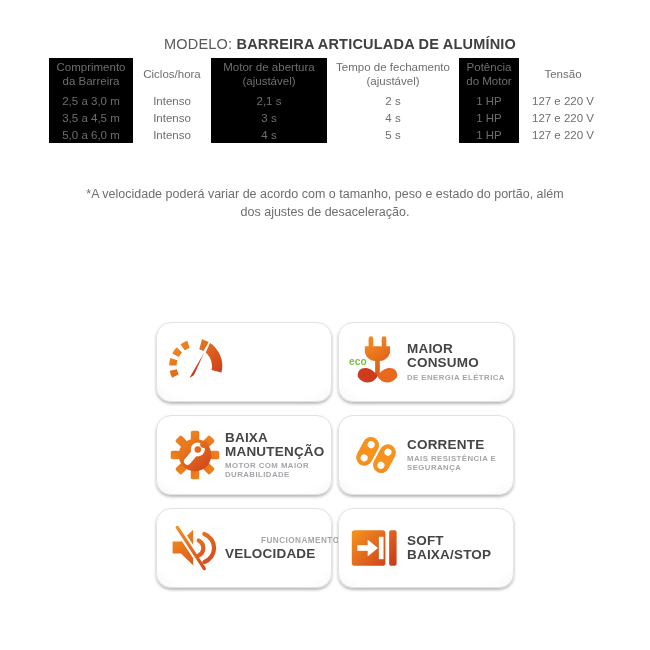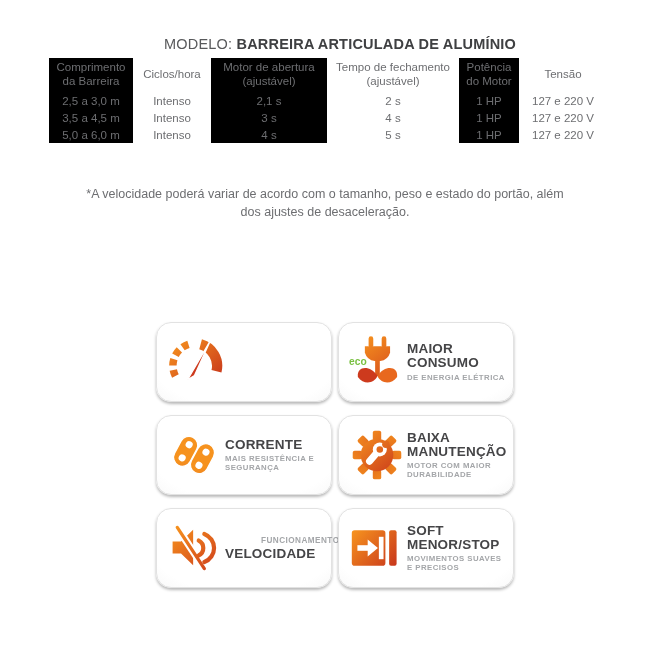--- a/index.html
+++ b/index.html
@@ -145,48 +145,20 @@
     <rect x="28" y="27" width="5" height="18" fill="url(#g-plug)"></rect>
     <path d="M30.5 45 C23 33 8 34 9.5 46 C16 55 27 53 30.5 45 Z" fill="#cd3a1d"></path>
     <path d="M30.5 45 C38 33 53 34 51.5 46 C45 55 34 53 30.5 45 Z" fill="#e8681e"></path>
     <text x="0" y="33" font-size="11" font-weight="700" fill="#7ac143">eco</text>
   </svg>
       </div>
     <div class="badge-text">
 
       <div class="badge-title">MAIOR CONSUMO</div>
       <div class="badge-sub pos-below">DE ENERGIA ELÉTRICA</div>
-    </div>
-  </div>
-
-  <div class="badge">
-    <div class="badge-icon">
-        <svg id="chain-icon" class="icon-svg" width="56" height="56" viewBox="0 0 60 60">
-    <defs>
-      <linearGradient id="g-chain" gradientUnits="userSpaceOnUse" x1="10" y1="4" x2="50" y2="56">
-        <stop offset="0" stop-color="#f6921e"></stop>
-              <stop offset="1" stop-color="#c1272d"></stop>
-      </linearGradient>
-    </defs>
-    <g transform="translate(20,26) rotate(28)">
-      <rect x="-9.5" y="-17" width="19" height="34" rx="9.5" fill="url(#g-chain)" stroke="#ffffff" stroke-width="1.5"></rect>
-      <circle cx="0" cy="-8" r="3.8" fill="#ffffff"></circle>
-            <circle cx="0" cy="8" r="3.8" fill="#ffffff"></circle>
-    </g>
-    <g transform="translate(38,34) rotate(28)">
-      <rect x="-9.5" y="-17" width="19" height="34" rx="9.5" fill="url(#g-chain)" stroke="#ffffff" stroke-width="1.5"></rect>
-      <circle cx="0" cy="-8" r="3.8" fill="#ffffff"></circle>
-            <circle cx="0" cy="8" r="3.8" fill="#ffffff"></circle>
-    </g>
-  </svg>
-      </div>
-    <div class="badge-text">
-
-      <div class="badge-title">CORRENTE</div>
-      <div class="badge-sub pos-below">MAIS RESISTÊNCIA E SEGURANÇA</div>
     </div>
   </div>
 
   <div class="badge">
     <div class="badge-icon">
         <svg id="gear-wrench-icon" class="icon-svg" width="56" height="56" viewBox="0 0 60 60">
     <defs>
       <linearGradient id="g-gear" gradientUnits="userSpaceOnUse" x1="10" y1="6" x2="50" y2="54">
         <stop offset="0" stop-color="#f6921e"></stop>
               <stop offset="1" stop-color="#c8371c"></stop>
@@ -211,20 +183,48 @@
       </div>
     <div class="badge-text">
 
       <div class="badge-title">BAIXA MANUTENÇÃO</div>
       <div class="badge-sub pos-below">MOTOR COM MAIOR DURABILIDADE</div>
     </div>
   </div>
 
   <div class="badge">
     <div class="badge-icon">
+        <svg id="chain-icon" class="icon-svg" width="56" height="56" viewBox="0 0 60 60">
+    <defs>
+      <linearGradient id="g-chain" gradientUnits="userSpaceOnUse" x1="10" y1="4" x2="50" y2="56">
+        <stop offset="0" stop-color="#f6921e"></stop>
+              <stop offset="1" stop-color="#c1272d"></stop>
+      </linearGradient>
+    </defs>
+    <g transform="translate(20,26) rotate(28)">
+      <rect x="-9.5" y="-17" width="19" height="34" rx="9.5" fill="url(#g-chain)" stroke="#ffffff" stroke-width="1.5"></rect>
+      <circle cx="0" cy="-8" r="3.8" fill="#ffffff"></circle>
+            <circle cx="0" cy="8" r="3.8" fill="#ffffff"></circle>
+    </g>
+    <g transform="translate(38,34) rotate(28)">
+      <rect x="-9.5" y="-17" width="19" height="34" rx="9.5" fill="url(#g-chain)" stroke="#ffffff" stroke-width="1.5"></rect>
+      <circle cx="0" cy="-8" r="3.8" fill="#ffffff"></circle>
+            <circle cx="0" cy="8" r="3.8" fill="#ffffff"></circle>
+    </g>
+  </svg>
+      </div>
+    <div class="badge-text">
+
+      <div class="badge-title">CORRENTE</div>
+      <div class="badge-sub pos-below">MAIS RESISTÊNCIA E SEGURANÇA</div>
+    </div>
+  </div>
+
+  <div class="badge">
+    <div class="badge-icon">
         <svg id="muted-speaker-icon" class="icon-svg" width="56" height="56" viewBox="0 0 60 60">
     <defs>
       <linearGradient id="g-mute" gradientUnits="userSpaceOnUse" x1="8" y1="8" x2="46" y2="52">
         <stop offset="0" stop-color="#f6921e"></stop>
               <stop offset="1" stop-color="#d2451c"></stop>
       </linearGradient>
     </defs>
     <polygon points="6,23 15,23 28,10.5 28,48.5 15,36 6,36" fill="url(#g-mute)"></polygon>
     <line x1="11" y1="8" x2="40" y2="52" stroke="#ffffff" stroke-width="8"></line>
     <line x1="11" y1="8" x2="40" y2="52" stroke="url(#g-mute)" stroke-width="3.5" stroke-linecap="round"></line>
@@ -250,17 +250,16 @@
     </defs>
     <rect x="3" y="11" width="36" height="38" rx="3" fill="url(#g-soft)"></rect>
     <rect x="43" y="11" width="8" height="38" rx="2" fill="url(#g-soft)"></rect>
     <line x1="9" y1="30" x2="21" y2="30" stroke="#ffffff" stroke-width="6"></line>
     <polygon points="20,21 20,39 31,30" fill="#ffffff"></polygon>
     <rect x="32" y="18" width="5" height="24" fill="#ffffff"></rect>
   </svg>
       </div>
     <div class="badge-text">
 
-      <div class="badge-title">SOFT MENOR/STOP</div>
-      <div class="badge-sub pos-below">MOVIMENTOS SUAVES E PRECISOS</div>
+      <div class="badge-title">SOFT BAIXA/STOP</div>
     </div>
   </div>
 </div>
 
 </body></html>

